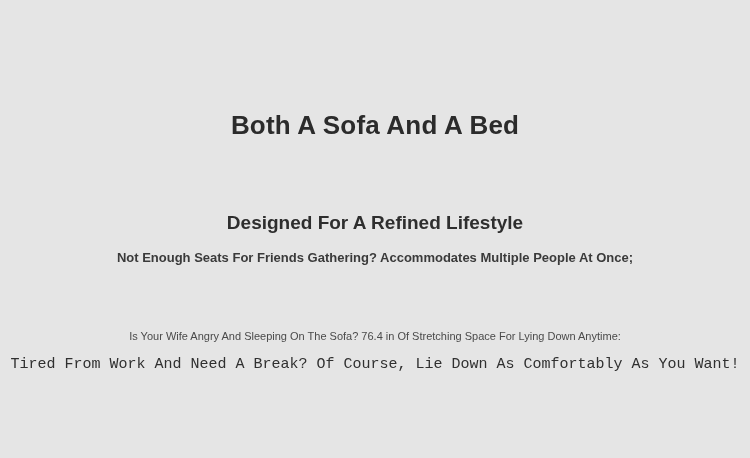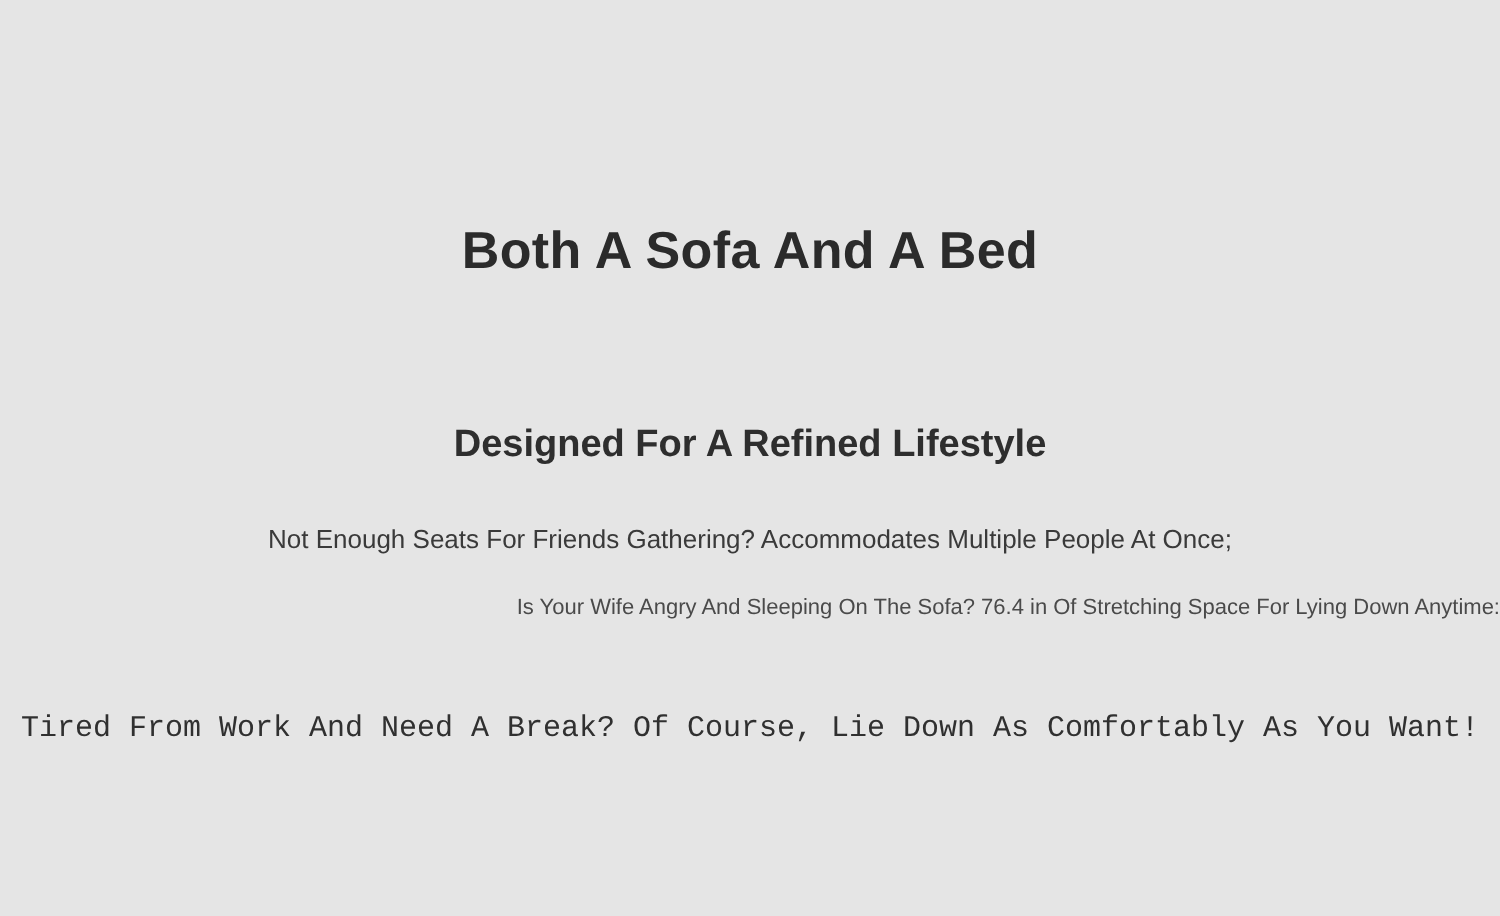--- a/index.html
+++ b/index.html
@@ -45,30 +45,30 @@
     margin-top: 40px;
   }
   .benefit {
     position: absolute;
     left: 0;
     width: 750px;
     text-align: center;
     color: #3a3a3a;
   }
   .benefit-1 {
-    top: 260px;
+    top: 248px;
     font-size: 13px;
     line-height: 20px;
+    font-weight: bold;
   }
   .benefit-2 {
-    top: 295px;
+    top: 327px;
     font-size: 11px;
     line-height: 18px;
     color: #4a4a4a;
-    text-align: right;
   }
   .benefit-3 {
     top: 353px;
     font-size: 15px;
     line-height: 24px;
     color: #303030;
     font-family: Liberation Mono, monospace;
   }
 </style>
 </head>

